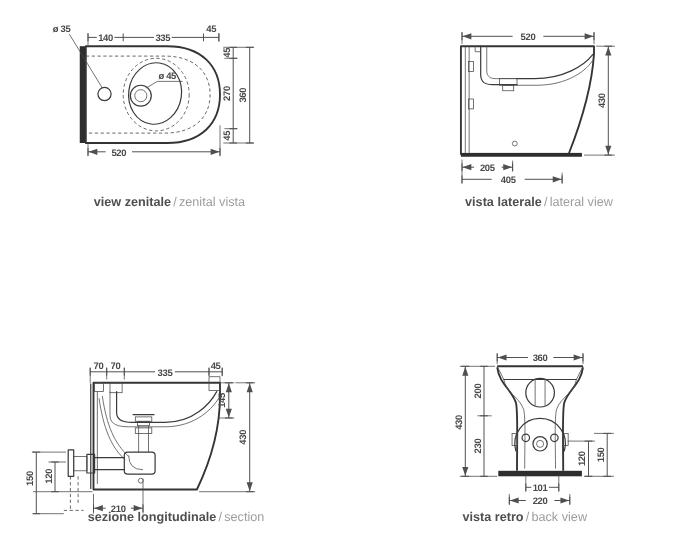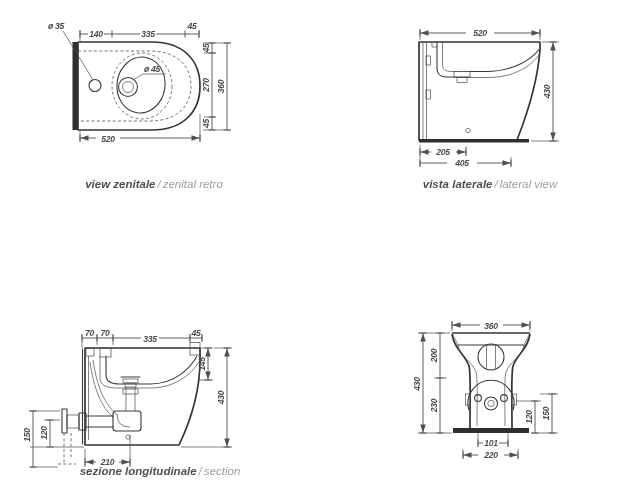--- a/index.html
+++ b/index.html
@@ -1,17 +1,17 @@
 <!DOCTYPE html>
 <html><head>
 <meta charset="utf-8">
 <style>
   html,body{margin:0;padding:0;background:#ffffff;}
   .stage{position:relative;width:629px;height:491px;background:#ffffff;overflow:hidden;
-         font-family:"Liberation Sans",sans-serif;font-style:italic;}
+         font-family:"Liberation Sans",sans-serif;}
   .view{position:absolute;}
   svg{display:block;overflow:visible;}
   
   .ln   {stroke:#3a3a3a;fill:none;stroke-width:1.1;stroke-linecap:round;stroke-linejoin:round;}
   .thick{stroke:#343434;fill:none;stroke-width:1.7;stroke-linejoin:round;}
   .thin {stroke:#4a4a4a;fill:none;stroke-width:0.7;}
   .dash {stroke:#4a4a4a;fill:none;stroke-width:0.75;stroke-dasharray:3,2.3;}
   .dim  {stroke:#4f4f4f;fill:none;stroke-width:0.9;}
   .arw  {fill:#4f4f4f;stroke:none;}
   .dark {fill:#2e2e2e;stroke:none;}
@@ -212,22 +212,25 @@
       <text class="d" x="437" y="405.5" text-anchor="middle" transform="rotate(-90 437 405.5)">230</text>
       <text class="d" x="532" y="417" text-anchor="middle" transform="rotate(-90 532 417)">120</text>
       <text class="d" x="549" y="413.5" text-anchor="middle" transform="rotate(-90 549 413.5)">150</text>
       <text class="d" x="491" y="446" text-anchor="middle">101</text>
       <text class="d" x="491" y="458" text-anchor="middle">220</text>
     </g>
   </svg>
   </div>
 
   <div class="caption" style="left:44px;top:178px;width:220px">
-    <span class="cap-it">view zenitale</span><span class="cap-sep">/</span><span class="cap-en">zenital retro</span>
+    <span class="cap-it">view zenitale</span><span class="cap-sep">/</span><span class="cap-en">zenital vista</span>
   </div>
   <div class="caption" style="left:380px;top:178px;width:220px">
     <span class="cap-it">vista laterale</span><span class="cap-sep">/</span><span class="cap-en">lateral view</span>
   </div>
   <div class="caption" style="left:50px;top:465px;width:220px">
     <span class="cap-it">sezione longitudinale</span><span class="cap-sep">/</span><span class="cap-en">section</span>
   </div>
+  <div class="caption" style="left:367px;top:465px;width:220px">
+    <span class="cap-it">vista retro</span><span class="cap-sep">/</span><span class="cap-en">back view</span>
+  </div>
 
 </div>
 
 </body></html>

